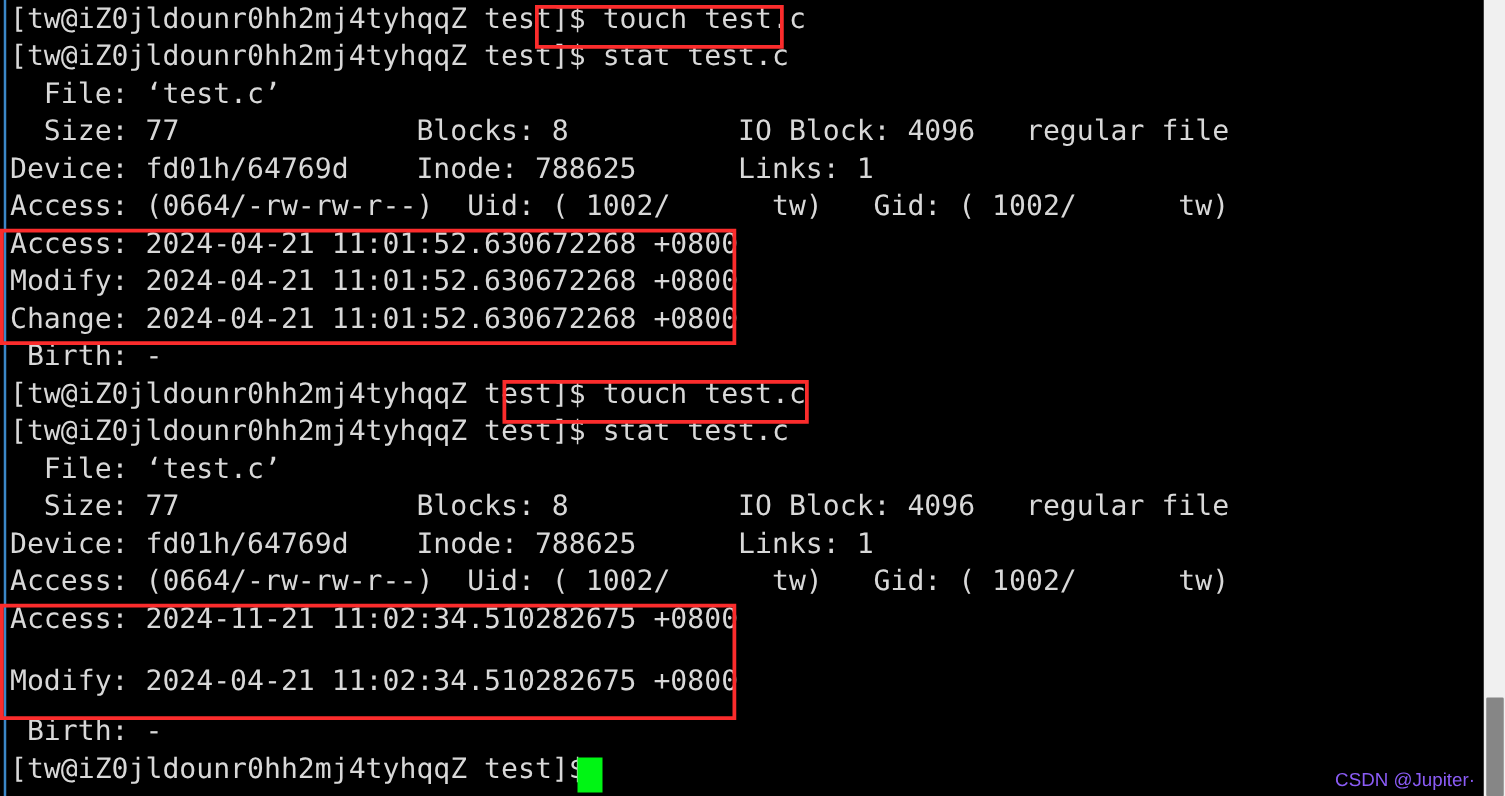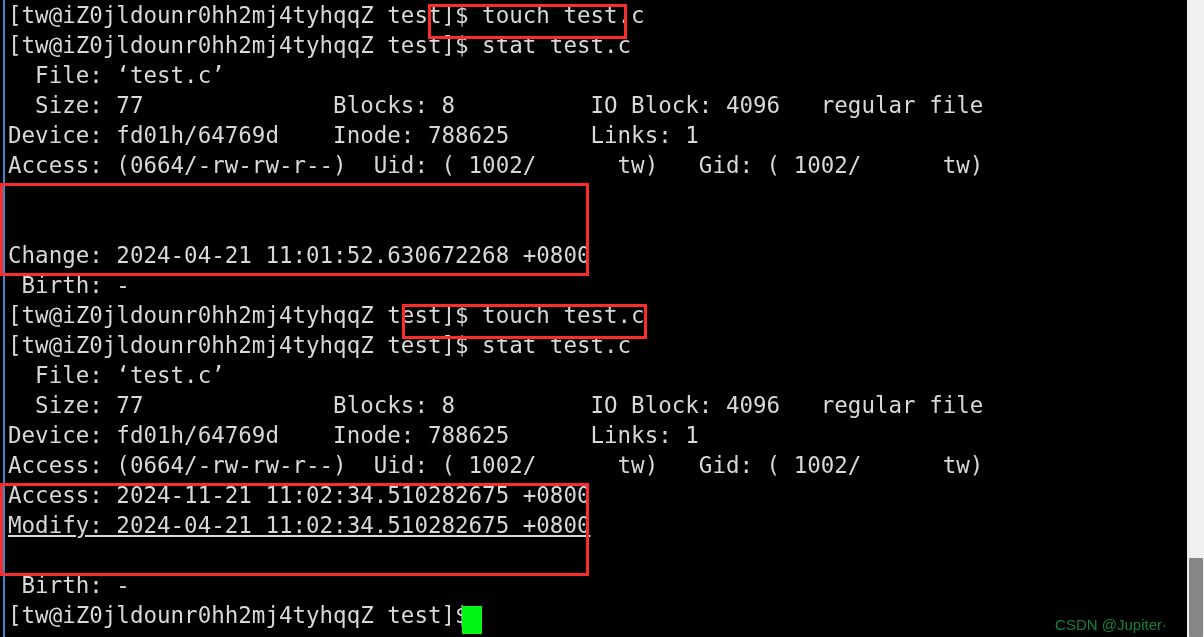--- a/index.html
+++ b/index.html
@@ -76,52 +76,54 @@
     position: absolute;
     right: 1px;
     width: 14px;
     background: #868686;
     border-radius: 1px;
   }
 
   
   .watermark {
     position: absolute;
-    right: 37px;
+    right: 24px;
     bottom: 4px;
     font-family: "Liberation Sans", sans-serif;
     font-size: 15px;
-    color: #15803d;
+    color: #8b5cf6;
     white-space: pre;
   }
 </style>
 </head>
 <body>
 
 <div id="screen">
 
   <div class="left-edge"></div>
 
   <div class="term">
     <div class="line" style="top:0px;">[tw@iZ0jldounr0hh2mj4tyhqqZ test]$ touch test.c</div>
     <div class="line" style="top:30px;">[tw@iZ0jldounr0hh2mj4tyhqqZ test]$ stat test.c</div>
     <div class="line" style="top:60px;">  File: ‘test.c’</div>
     <div class="line" style="top:90px;">  Size: 77              Blocks: 8          IO Block: 4096   regular file</div>
     <div class="line" style="top:120px;">Device: fd01h/64769d    Inode: 788625      Links: 1</div>
     <div class="line" style="top:150px;">Access: (0664/-rw-rw-r--)  Uid: ( 1002/      tw)   Gid: ( 1002/      tw)</div>
+    <div class="line" style="top:180px;">Access: 2024-04-21 11:01:52.630672268 +0800</div>
+    <div class="line" style="top:210px;">Modify: 2024-04-21 11:01:52.630672268 +0800</div>
     <div class="line" style="top:240px;text-align:right;">Change: 2024-04-21 11:01:52.630672268 +0800</div>
     <div class="line" style="top:270px;"> Birth: -</div>
     <div class="line" style="top:300px;">[tw@iZ0jldounr0hh2mj4tyhqqZ test]$ touch test.c</div>
     <div class="line" style="top:330px;">[tw@iZ0jldounr0hh2mj4tyhqqZ test]$ stat test.c</div>
     <div class="line" style="top:360px;">  File: ‘test.c’</div>
     <div class="line" style="top:390px;">  Size: 77              Blocks: 8          IO Block: 4096   regular file</div>
     <div class="line" style="top:420px;">Device: fd01h/64769d    Inode: 788625      Links: 1</div>
     <div class="line" style="top:450px;">Access: (0664/-rw-rw-r--)  Uid: ( 1002/      tw)   Gid: ( 1002/      tw)</div>
     <div class="line" style="top:480px;">Access: 2024-11-21 11:02:34.510282675 +0800</div>
-    <div class="line" style="top:510px;text-decoration:underline;">Modify: 2024-04-21 11:02:34.510282675 +0800</div>
+    <div class="line" style="top:530px;">Modify: 2024-04-21 11:02:34.510282675 +0800</div>
     <div class="line" style="top:570px;"> Birth: -</div>
     <div class="line" style="top:600px;">[tw@iZ0jldounr0hh2mj4tyhqqZ test]$</div>
   </div>
 
   <div class="cursor" style="left:462px; top:606px; width:20px; height:28px;"></div>
 
   <div class="redbox" style="left:428px; top:4px; width:199px; height:35px;"></div>
 
   <div class="redbox" style="left:0px; top:183px; width:589px; height:93px;"></div>
 

